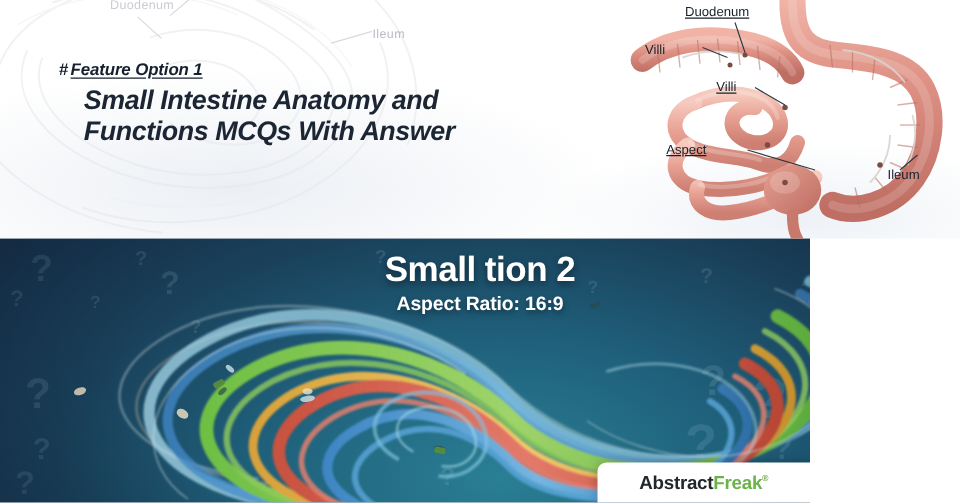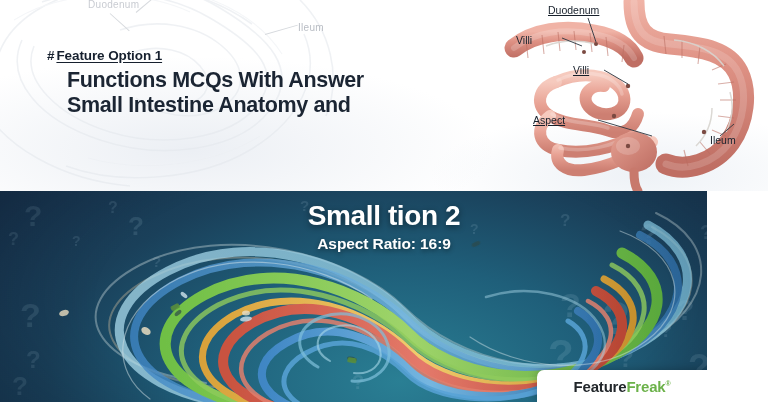--- a/index.html
+++ b/index.html
@@ -52,20 +52,21 @@
     position:absolute;
     background:#d7dade;
     height:1px;
     transform-origin:left center;
   }
 
   
   #headline-block {
     position:absolute; left:47px; top:48px;
     z-index:6;
+    font-style:italic;
   }
   #feature-tag {
     font-size:13.5px;
     font-weight:bold;
     color:#16202e;
     letter-spacing:-0.1px;
     margin-bottom:5px;
     white-space:nowrap;
   }
   #feature-tag .hash { text-decoration:none; margin-right:2px; }
@@ -96,21 +97,21 @@
   .anat-label.underlined { text-decoration:underline; text-underline-offset:1px; }
   #lbl-duodenum { left:110px; top:8px; }
   #lbl-villi1   { left:78px;  top:38px; }
   #lbl-villi2   { left:135px; top:68px; }
   #lbl-jejunum  { left:95px;  top:118px; }
   #lbl-ileum    { left:272px; top:138px; }
 
   
   #bottom-panel {
     position:absolute; left:0; top:191px;
-    width:707px; height:211px;
+    width:648px; height:211px;
     overflow:hidden;
     background:
       radial-gradient(ellipse 520px 300px at 400px 190px, #2a7f94 0%, #1f5f7a 38%, #1a405a 68%, #17304a 100%),
       linear-gradient(160deg, #1d3c56 0%, #18334c 55%, #16304a 100%);
   }
   #bottom-panel .vignette {
     position:absolute; inset:0;
     background:
       radial-gradient(ellipse 640px 300px at 384px 110px, rgba(0,0,0,0) 45%, rgba(9,24,40,.55) 100%);
     pointer-events:none;
@@ -211,22 +212,22 @@
     <div class="ghost-leader" style="left:136px; top:12px; width:26px; transform:rotate(-40deg);"></div>
 
     <div class="ghost-label" id="ghost-ileum">Ileum</div>
     <div class="ghost-leader" style="left:265px; top:34px; width:34px; transform:rotate(-16deg);"></div>
 
     <div id="headline-block">
       <div id="feature-tag">
         <span class="hash">#</span><span class="tag-text">Feature Option 1</span>
       </div>
       <div id="main-title">
+        <div>Small Intestine Anatomy and</div>
         <div>Functions MCQs With Answer</div>
-        <div>Small Intestine Anatomy and</div>
       </div>
     </div>
 
     <div id="anatomy-figure">
       <svg width="330" height="195" viewBox="0 0 330 195">
         <defs>
           <linearGradient id="colonG" x1="0" y1="0" x2="0" y2="1">
             <stop offset="0%" stop-color="#f0b3a6"></stop>
             <stop offset="38%" stop-color="#de9184"></stop>
             <stop offset="100%" stop-color="#bf6e63"></stop>
@@ -426,17 +427,17 @@
 
     <div class="vignette"></div>
 
     <div id="poster-text">
       <div id="poster-title">Small tion 2</div>
       <div id="poster-ratio">Aspect Ratio: 16:9</div>
     </div>
 
     <div id="logo-badge">
       <div id="logo-text">
-        <span id="logo-pharmacy">Feature</span><span id="logo-freak">Freak</span><span id="logo-tm">®</span>
+        <span id="logo-pharmacy">Abstract</span><span id="logo-freak">Freak</span><span id="logo-tm">®</span>
       </div>
     </div>
   </div>
 </div>
 
 </body></html>

